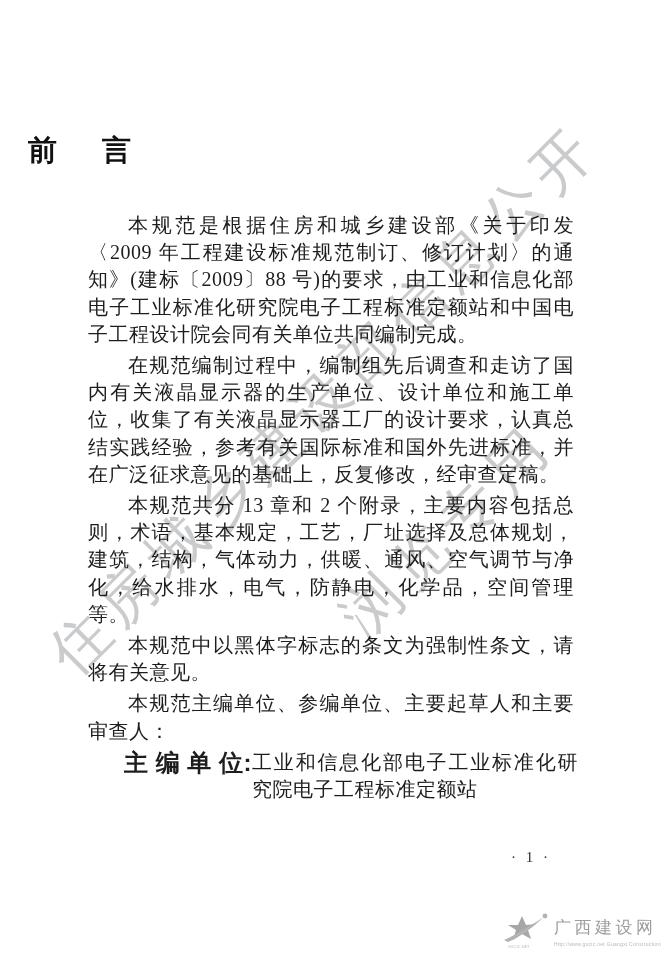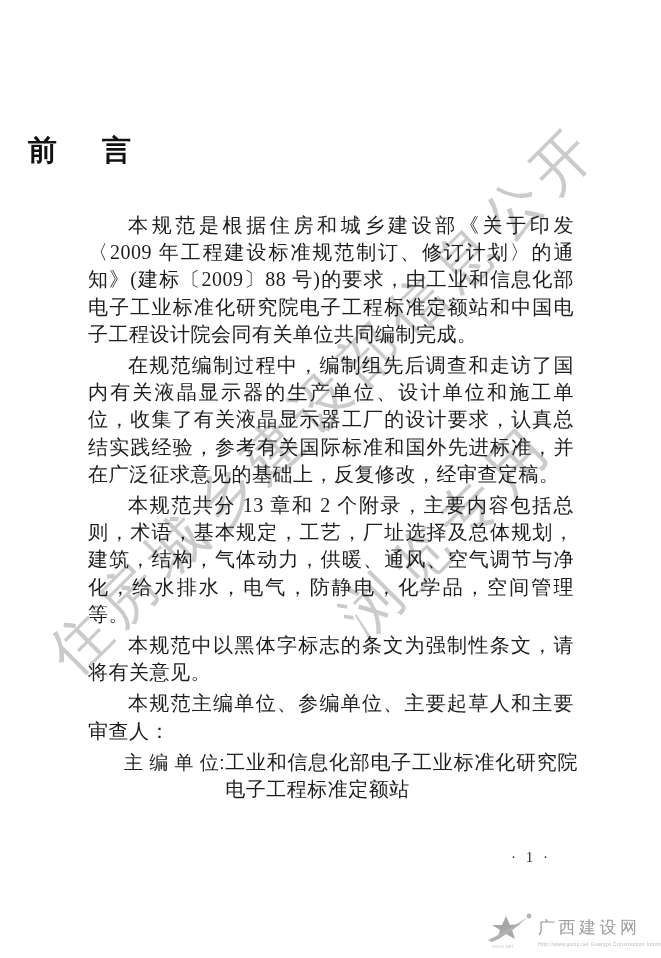--- a/index.html
+++ b/index.html
@@ -53,43 +53,43 @@
     text-justify:inter-ideograph;
   }
   .body p { text-indent:2em; margin:4px; }
   .editor-row {
     display:flex;
     align-items:flex-start;
     padding-left:2em;
   }
   .editor-label {
     font-family:"Liberation Sans","DejaVu Sans",sans-serif;
-    font-weight:normal;
-    font-size:19px;
+    font-weight:bold;
+    font-size:24px;
     white-space:nowrap;
     flex:0 0 auto;
   }
   .editor-units { flex:1 1 auto; }
   .editor-units .unit { display:block; }
   
   .page-number {
     position:absolute;
     z-index:1;
     top:849px; left:496px;
     width:70px;
     text-align:center;
     font-size:15px;
     letter-spacing:3px;
     color:#2e2e2e;
   }
   
   .footer-logo {
     position:absolute;
     z-index:1;
-    right:22px; bottom:6px;
+    right:6px; bottom:6px;
     width:155px;
     display:flex;
     align-items:center;
     gap:4px;
   }
   .logo-star { flex:0 0 auto; width:50px; height:42px; }
   .logo-texts { flex:1 1 auto; }
   .site-name {
     font-size:17px;
     letter-spacing:3.5px;

